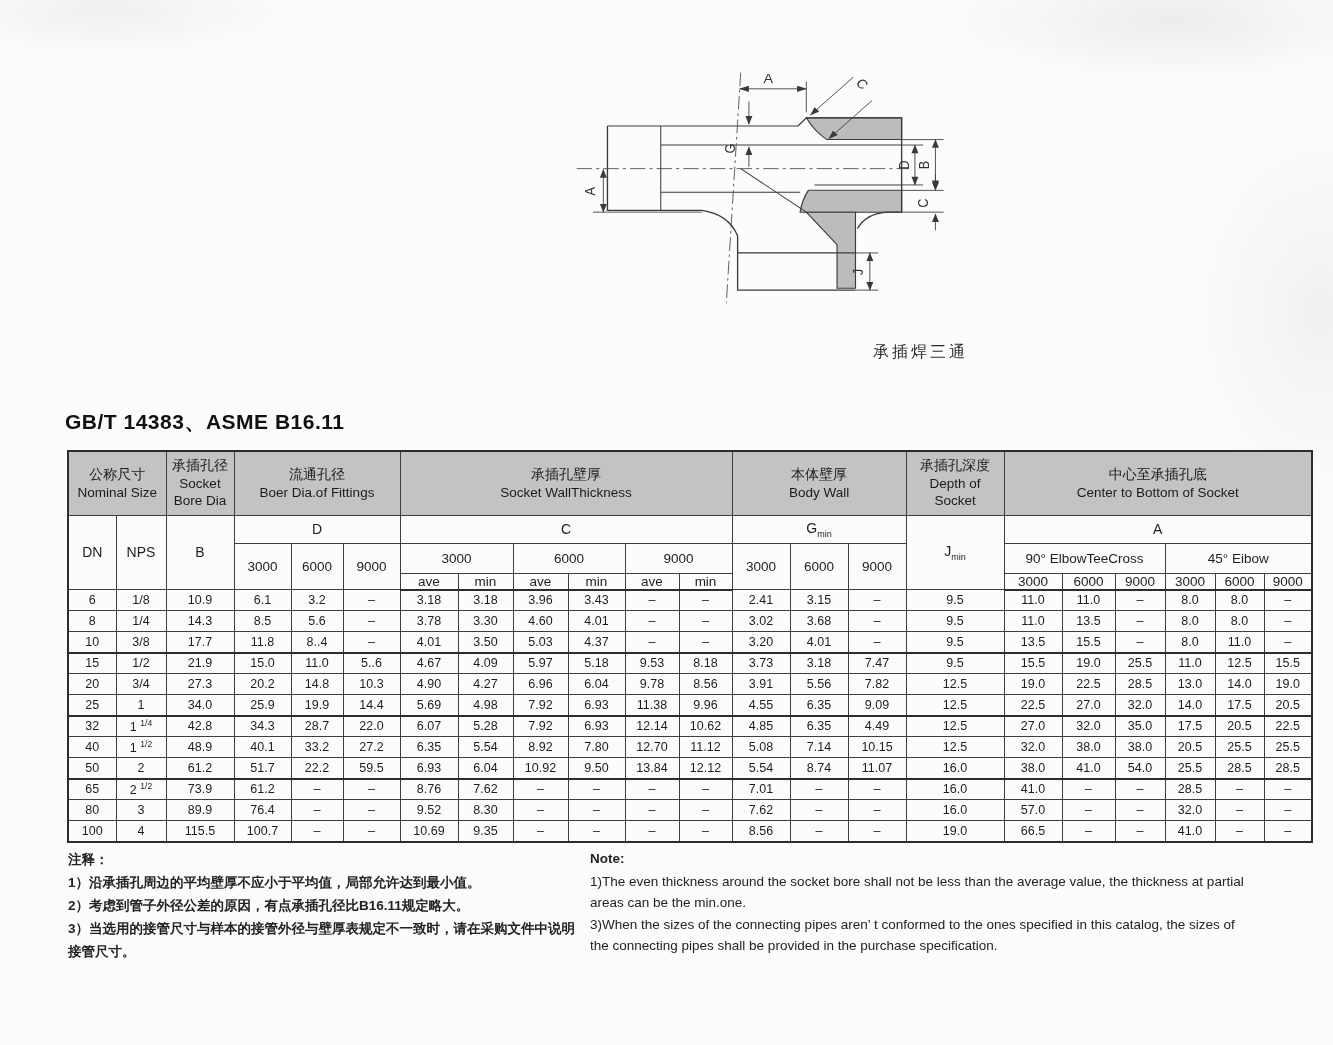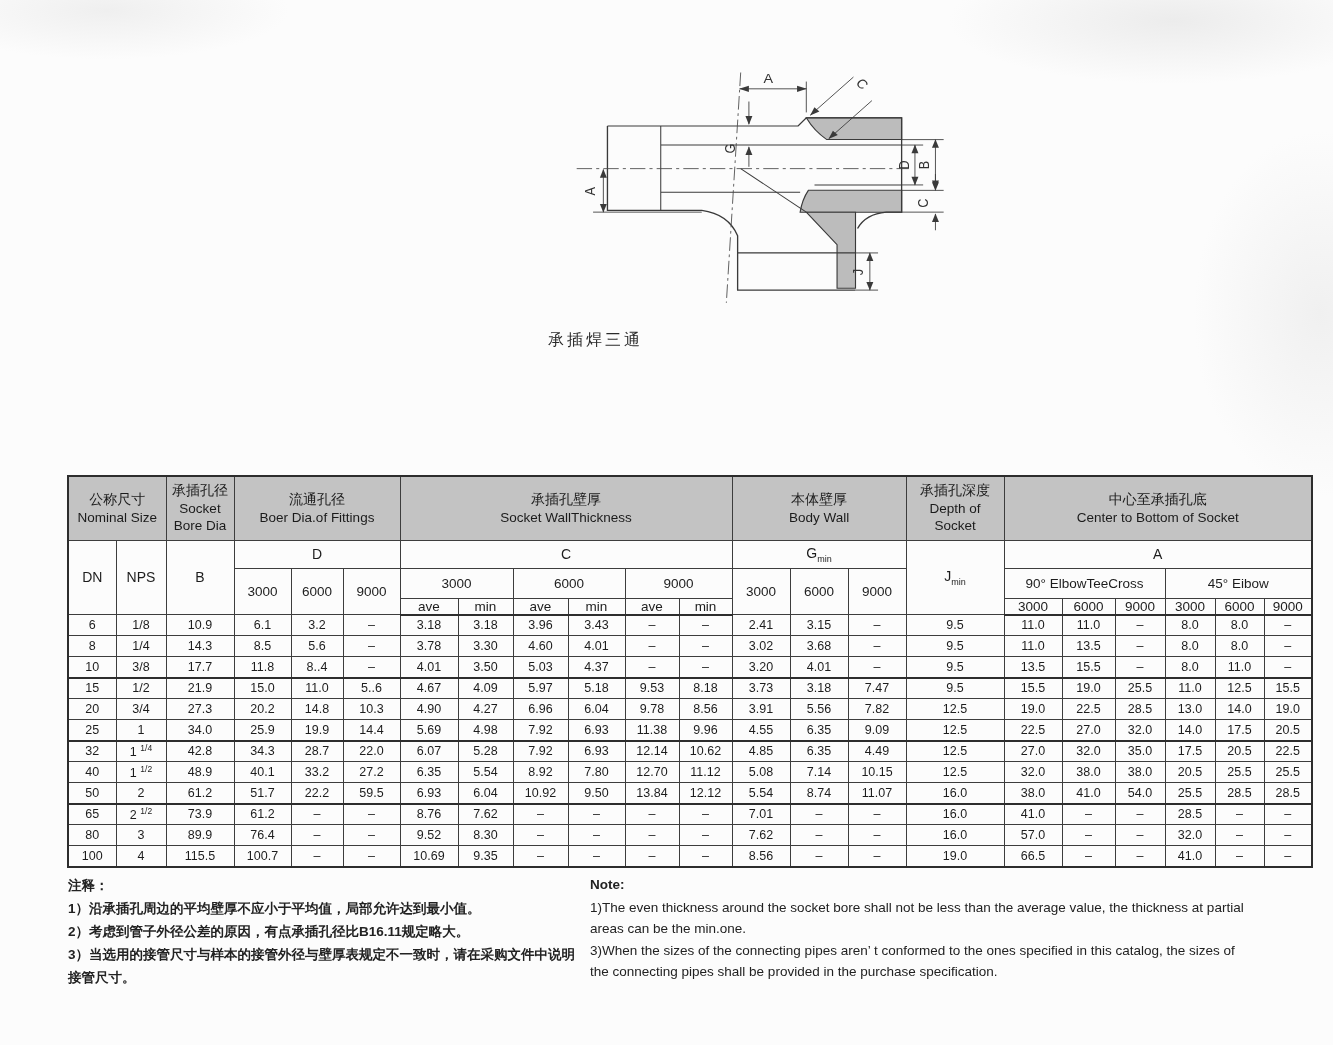--- a/index.html
+++ b/index.html
@@ -11,33 +11,33 @@
       radial-gradient(ellipse 320px 90px at 88% 2%, #ececec, rgba(236,236,236,0) 70%),
       radial-gradient(ellipse 260px 70px at 8% 1%, #efefef, rgba(239,239,239,0) 70%),
       radial-gradient(ellipse 180px 260px at 99% 30%, #f0f0f0, rgba(240,240,240,0) 70%),
       #fcfcfc;
     overflow: hidden;
   }
 
   
   .drawing-wrap { position: absolute; left: 548px; top: 58px; width: 420px; }
   .drawing-wrap svg { display: block; }
-  .dwg-caption { text-align: left; font-size: 16px; letter-spacing: 3px; color: #2a2a2a; margin-top: 0; }
+  .dwg-caption { text-align: right; font-size: 16px; letter-spacing: 3px; color: #2a2a2a; margin-top: 12px; }
   .dwg-caption-en { text-align: center; font-size: 15px; letter-spacing: 1px; color: #2a2a2a; margin-top: 9px; }
   .dim-label { font-size: 14px; fill: #333; font-family: "Liberation Sans", sans-serif; }
 
   
   .std-title {
     position: absolute; left: 65px; top: 408px;
     font-size: 21px; font-weight: bold; color: #111; letter-spacing: 0.5px;
   }
 
   
   .dim-table {
-    position: absolute; left: 67px; top: 475px; width: 1244px;
+    position: absolute; left: 67px; top: 450px; width: 1244px;
     border-collapse: collapse; table-layout: fixed;
     font-size: 12.5px; color: #1d1d1d;
     border: 2px solid #2d2d2d;
   }
   .dim-table th, .dim-table td {
     border: 1px solid #3d3d3d; text-align: center; vertical-align: middle;
     padding: 0 1px; overflow: hidden; white-space: nowrap;
   }
   .dim-table thead tr.grp-row th {
     background: #c3c3c3; height: 64px; font-weight: normal;
@@ -47,21 +47,21 @@
   .dim-table thead tr.sub2 th { height: 30px; font-weight: normal; font-size: 13.5px; }
   .dim-table thead tr.sub3 th { height: 14px; font-weight: normal; font-size: 13.5px; margin-top: 19px; }
   .dim-table thead .zh { font-size: 14px; }
   .dim-table tbody td { height: 21px; }
   .dim-table tbody tr.group-start td { border-top: 2px solid #2d2d2d; }
   .dim-table thead tr.sub3 th { border-bottom: 2px solid #2d2d2d; }
   .dim-table sub { font-size: 9px; }
   .dim-table sup { font-size: 8.5px; vertical-align: super; }
 
   
-  .notes { position: absolute; left: 68px; top: 874px; width: 1240px; display: flex; }
+  .notes { position: absolute; left: 68px; top: 848px; width: 1240px; display: flex; }
   .notes-zh { width: 512px; font-size: 13.5px; font-weight: 600; line-height: 23px; color: #222; }
   .notes-zh .note-title { font-weight: 700; }
   .notes-en { width: 665px; margin-left: 10px; font-size: 13.5px; line-height: 21.5px; color: #222; }
   .notes-en .note-title { font-weight: 700; margin-bottom: 1px; }
 </style>
 </head>
 <body>
 
 <div class="page">
 
@@ -122,20 +122,21 @@
       <line x1="314" y1="215" x2="314" y2="256" stroke="#3a3a3a" stroke-width="0.9" marker-start="url(#arrS)" marker-end="url(#arrE)"></line>
       <text class="dim-label" x="307" y="236" transform="rotate(-90 307,236)" text-anchor="middle">J</text>
 
       <line x1="44" y1="170" x2="150" y2="170" stroke="#3a3a3a" stroke-width="0.9"></line>
       <line x1="54" y1="123" x2="54" y2="170" stroke="#3a3a3a" stroke-width="0.9" marker-start="url(#arrS)" marker-end="url(#arrE)"></line>
       <text class="dim-label" x="46" y="147" transform="rotate(-90 46,147)" text-anchor="middle">A</text>
     </svg>
     <div class="dwg-caption">承插焊三通</div>
   </div>
 
+  <div class="std-title">GB/T  14383、ASME B16.11</div>
 
   <table class="dim-table">
     <colgroup>
       <col style="width:48px">
         <col style="width:50px">
         <col style="width:68px">
       <col style="width:57px">
         <col style="width:52px">
         <col style="width:57px">
       <col style="width:58px">

